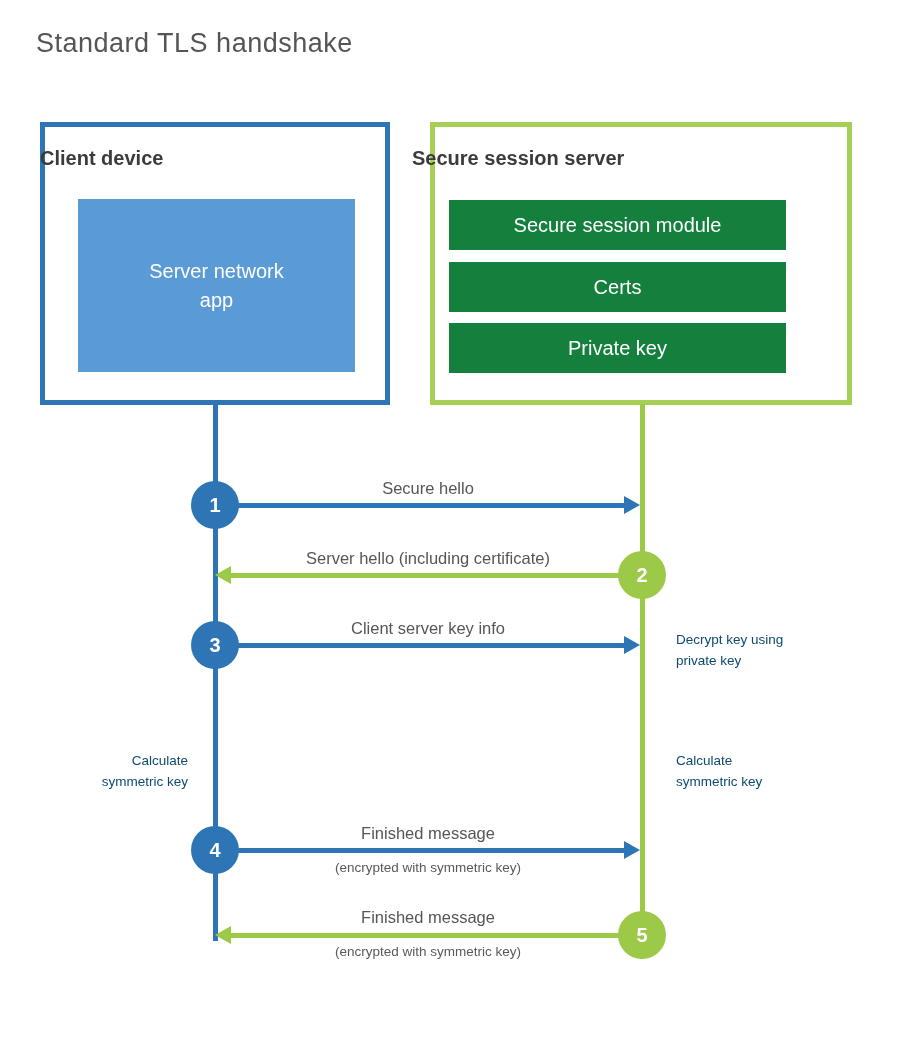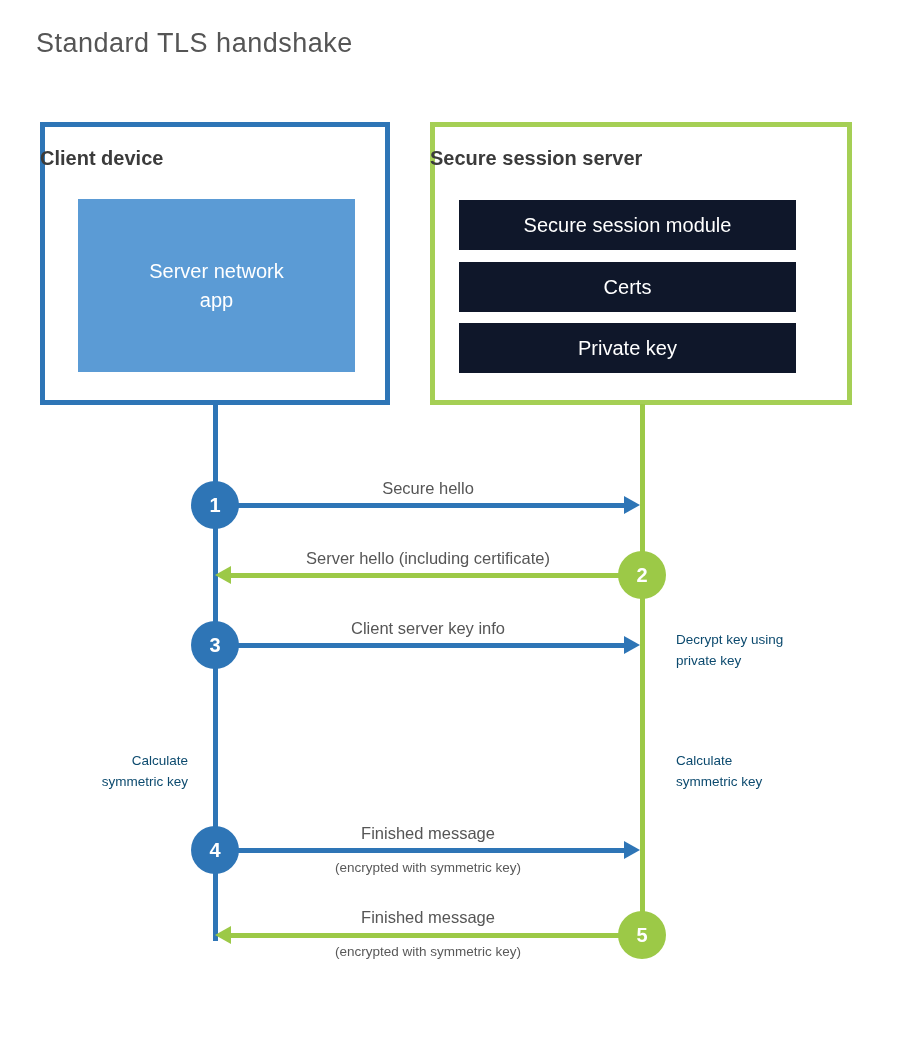--- a/index.html
+++ b/index.html
@@ -20,31 +20,31 @@
   }
 
   
   .actor-box{box-sizing:border-box;background:#ffffff;}
   .client-box{left:40px;top:122px;width:350px;height:283px;border:5px solid #2e75b6;}
   .server-box{left:430px;top:122px;width:422px;height:283px;border:5px solid #a5cf55;}
   .actor-heading{
     font-size:20px;font-weight:700;color:#3b3b3b;
   }
   .client-heading{left:40px;top:147px;width:350px;}
-  .server-heading{left:430px;top:147px;width:422px;}
+  .server-heading{left:412px;top:147px;width:422px;}
 
   .app-box{
     left:78px;top:199px;width:277px;height:173px;
     background:#5b9bd5;color:#ffffff;
     display:flex;align-items:center;justify-content:center;
     font-size:20px;line-height:1.45;text-align:center;
   }
   .server-bar{
-    left:459px;width:337px;height:50px;
-    background:#0f172a;color:#ffffff;
+    left:449px;width:337px;height:50px;
+    background:#15803d;color:#ffffff;
     display:flex;align-items:center;justify-content:center;
     font-size:20px;
   }
   .bar-1{top:200px;}
   .bar-2{top:262px;}
   .bar-3{top:323px;}
 
   
   .lifeline{width:5px;top:404px;}
   .lifeline-client{left:213px;height:537px;background:#2e75b6;}

